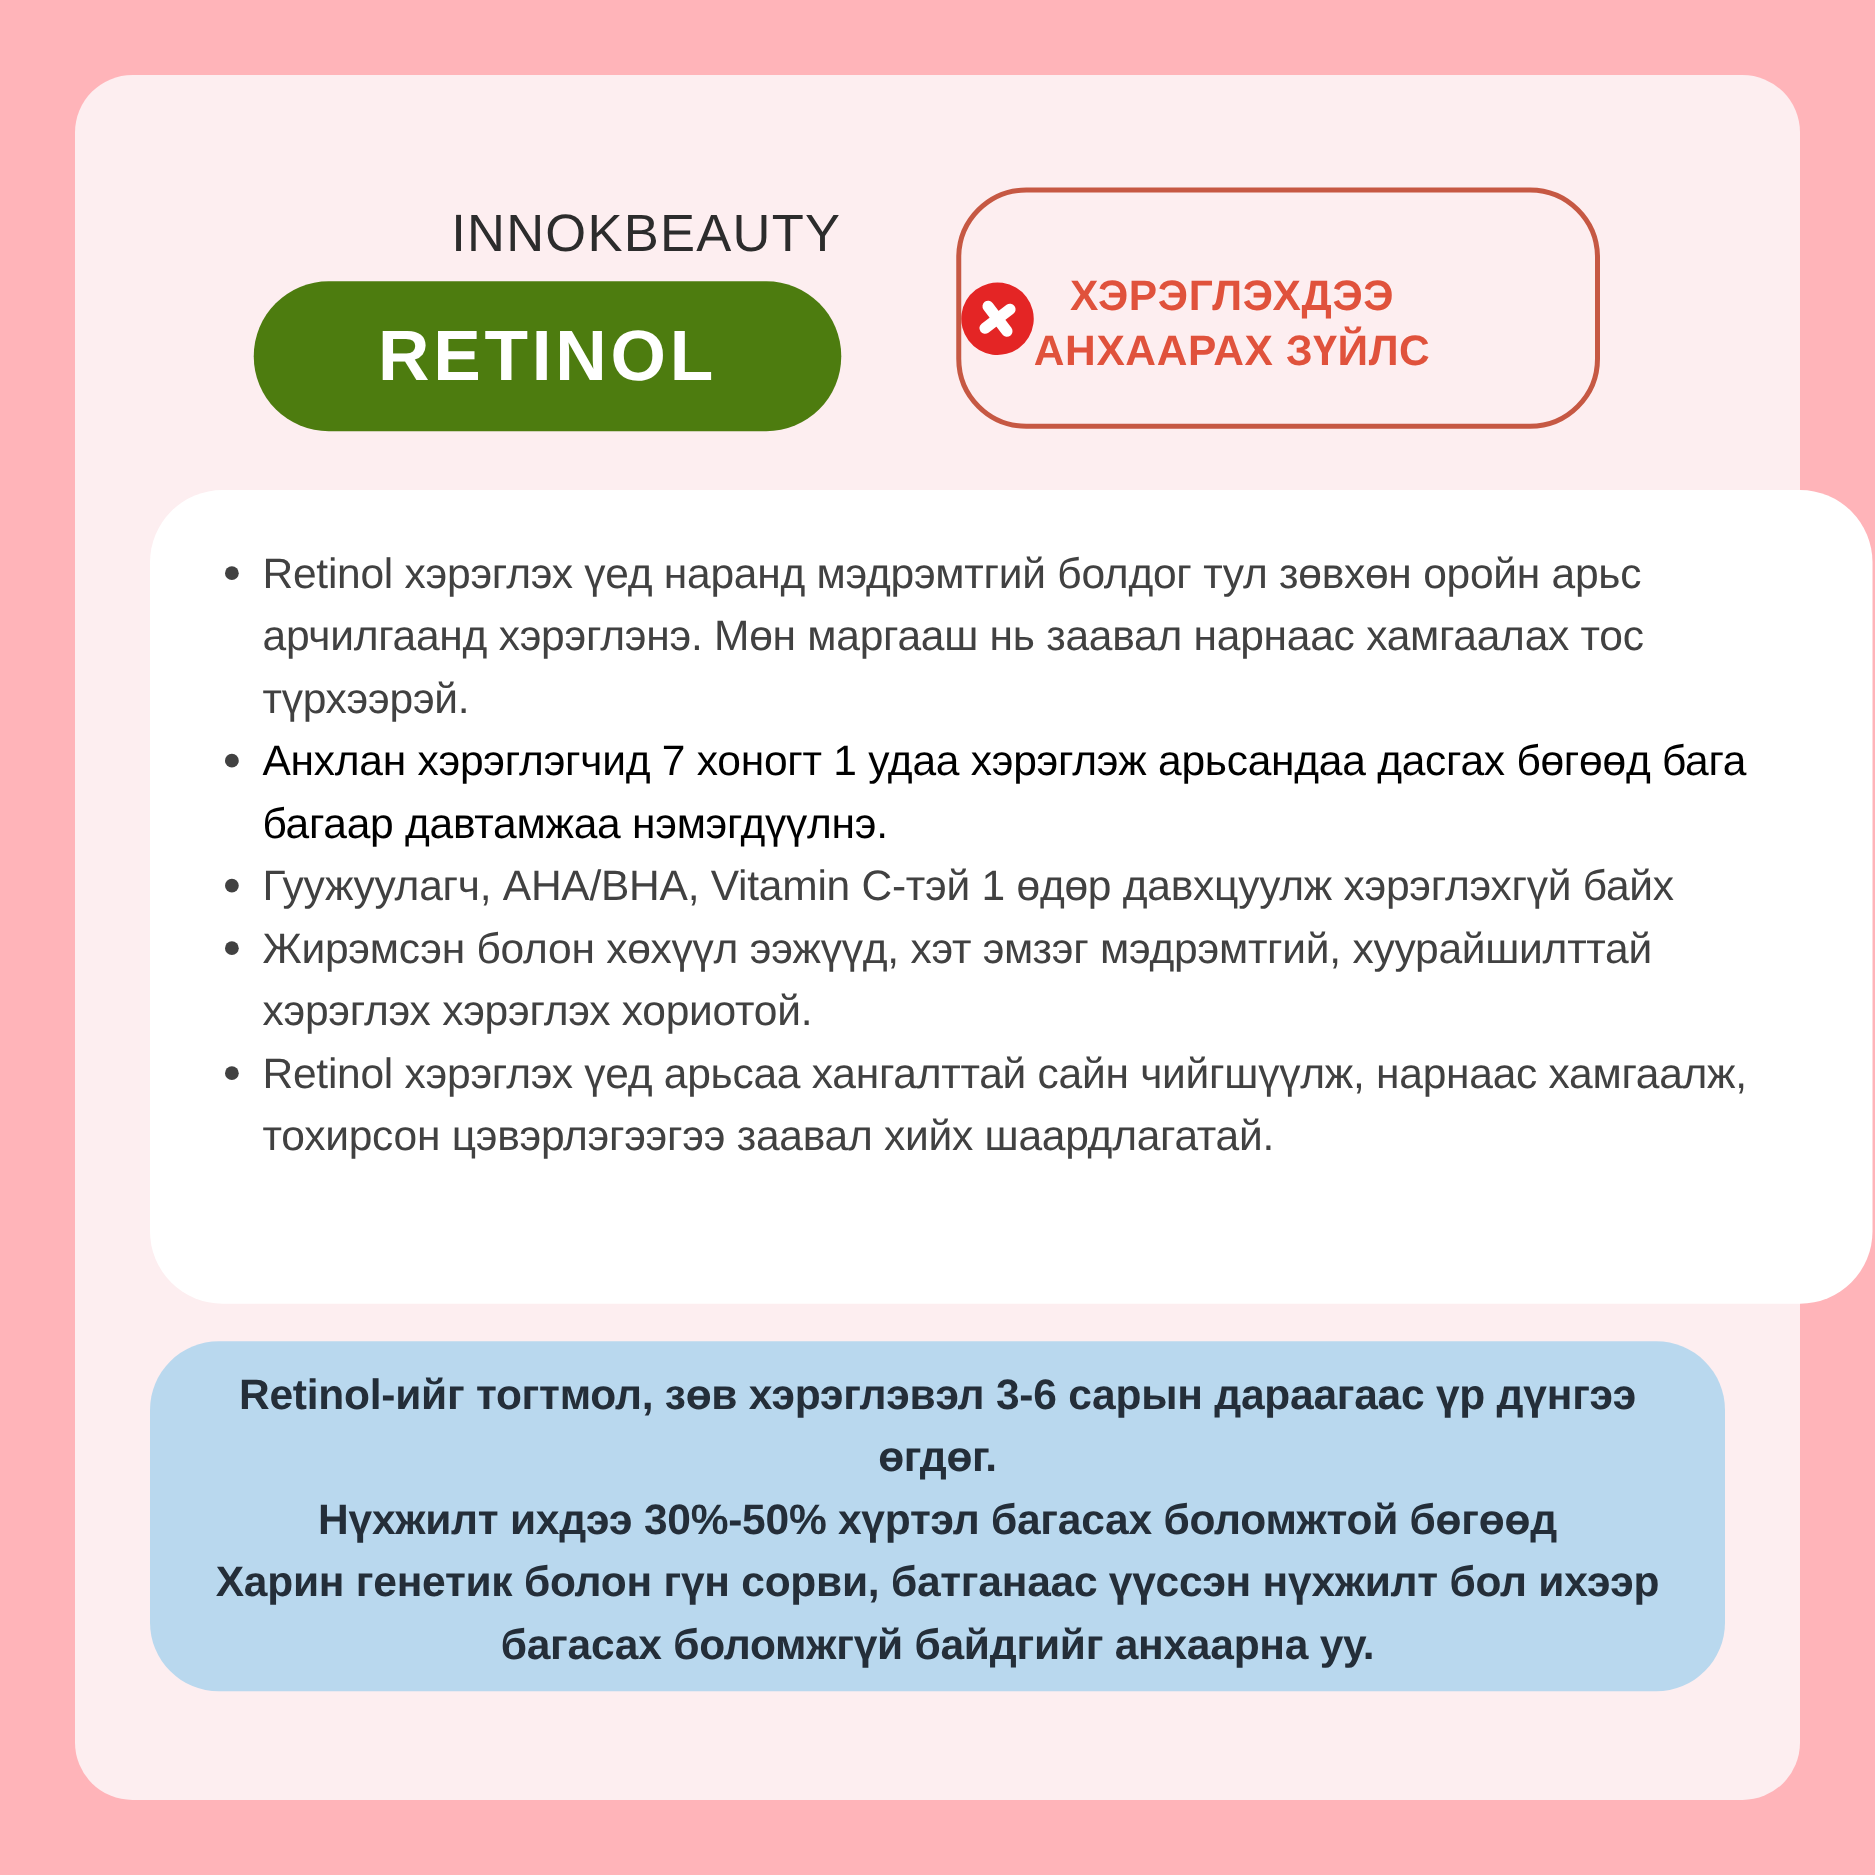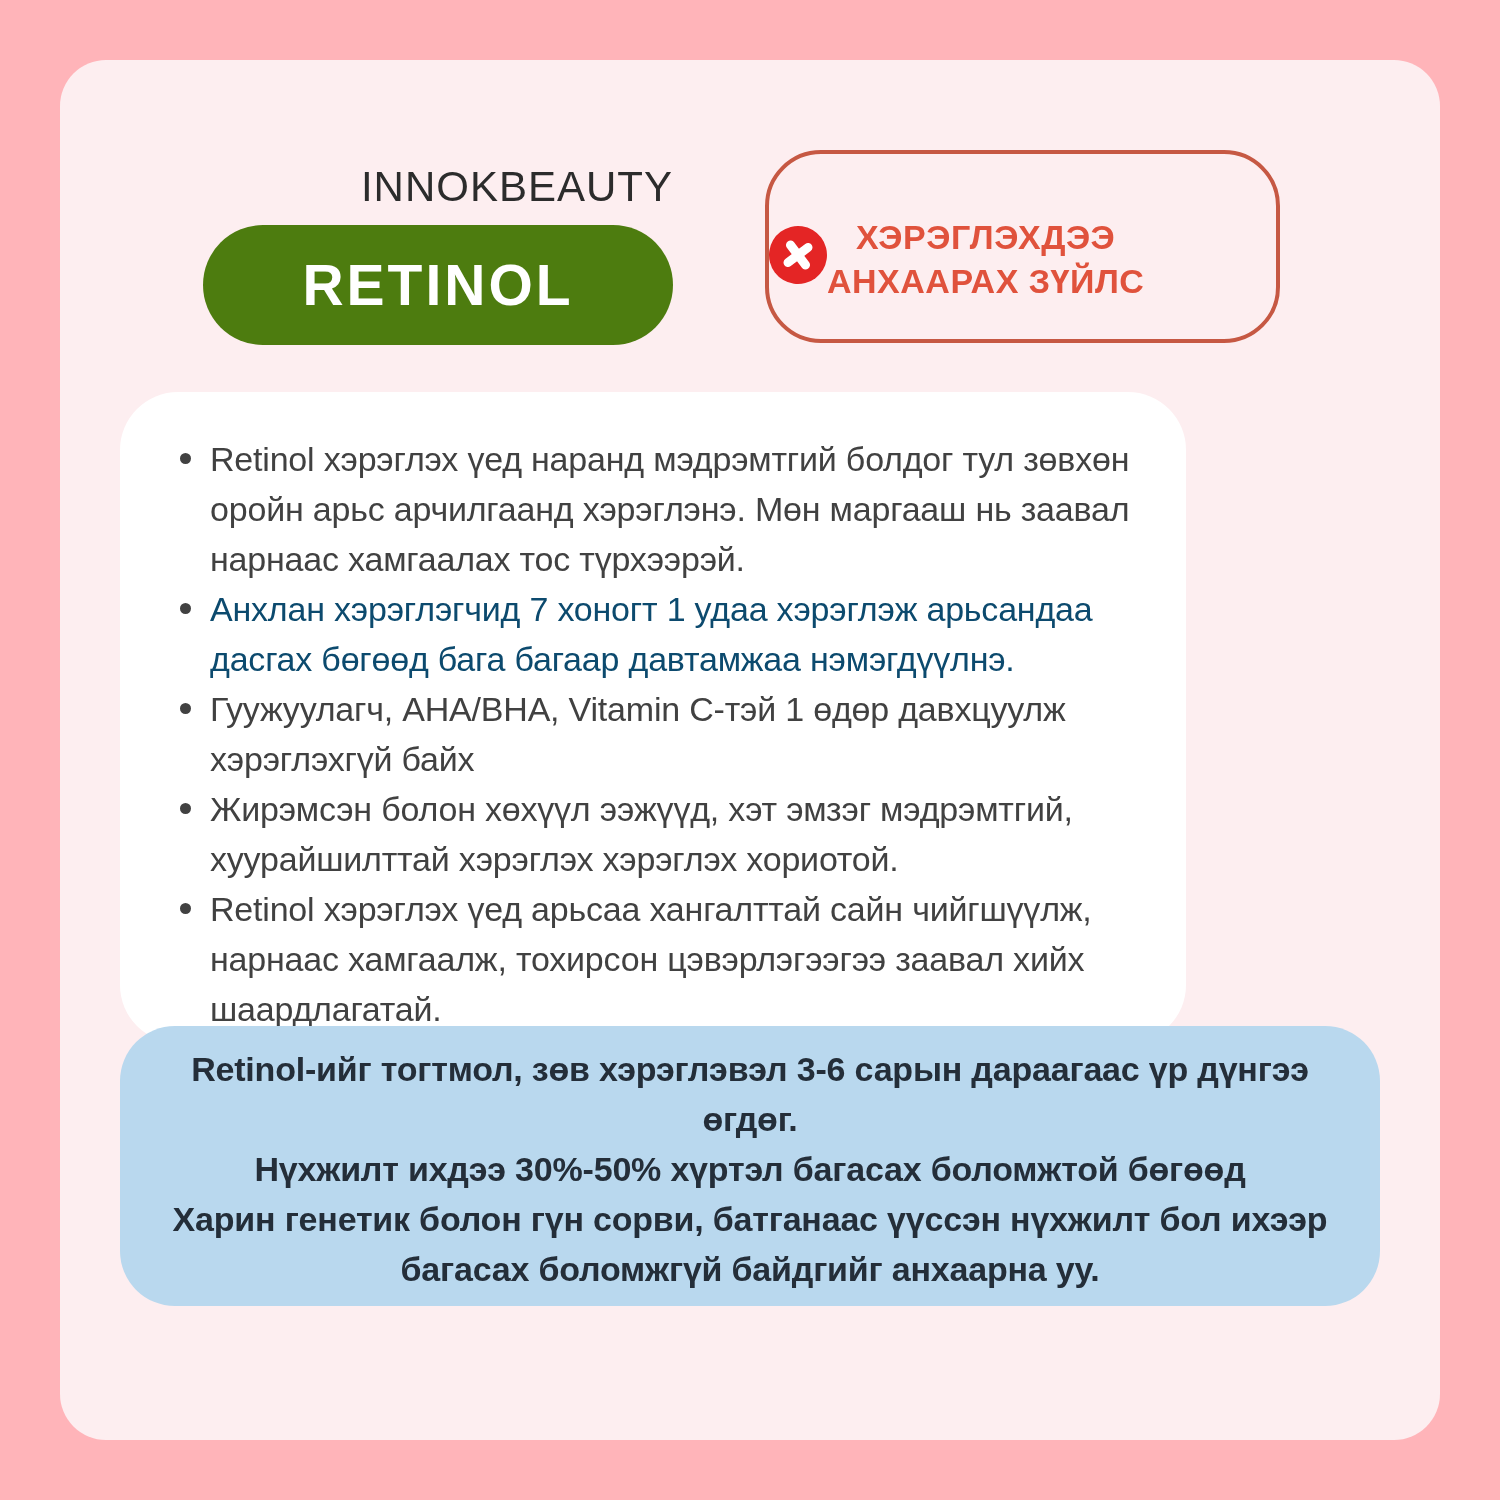--- a/index.html
+++ b/index.html
@@ -16,29 +16,29 @@
          box-sizing:border-box;border:4px solid #c65843;border-radius:56px;
          display:flex;flex-direction:row;align-items:center;padding-top:16px;}
   .x-icon{width:58px;height:58px;border-radius:50%;position:relative;flex:0 0 auto;
           transform:rotate(8deg);}
   .x-icon::before,.x-icon::after{content:"";position:absolute;left:50%;top:50%;
           width:34px;height:9px;background:#ffffff;border-radius:5px;}
   .x-icon::before{transform:translate(-50%,-50%) rotate(45deg);}
   .x-icon::after{transform:translate(-50%,-50%) rotate(-45deg);}
   .badge-text{margin-top:8px;text-align:center;font-size:34px;font-weight:700;
               line-height:44px;letter-spacing:0.5px;}
-  .white-card{position:absolute;left:120px;top:392px;width:1066px;height:651px;
+  .white-card{position:absolute;left:120px;top:392px;width:1378px;height:651px;
               box-sizing:border-box;background:#ffffff;border-radius:58px;
               padding:42px 34px 0 58px;}
   .warn-list{list-style:none;margin:0;padding:0;}
   .warn-list li{position:relative;padding-left:32px;font-size:34px;line-height:50px;
                 color:#414141;letter-spacing:-0.2px;}
   .warn-list li::before{content:"";position:absolute;left:2px;top:19px;width:11px;height:11px;
                 border-radius:50%;background:#414141;}
-  .blue-box{position:absolute;left:120px;top:1026px;width:1260px;height:280px;
+  .blue-box{position:absolute;left:120px;top:1073px;width:1260px;height:280px;
             box-sizing:border-box;border-radius:55px;padding:18px 40px;
             text-align:center;}
   .blue-box p{margin:0;font-size:34px;line-height:50px;font-weight:700;
               letter-spacing:-0.2px;}
 </style>
 </head>
 <body>
 
 <div class="stage" style="background: rgb(255, 180, 185);">
   <div class="inner-card" style="background: rgb(253, 238, 240);"></div>
@@ -53,21 +53,21 @@
     <div class="x-icon" style="background: rgb(228, 37, 37);"></div>
     <div class="badge-text" style="color: rgb(224, 82, 60);">
       <div>ХЭРЭГЛЭХДЭЭ</div>
       <div>АНХААРАХ ЗҮЙЛС</div>
     </div>
   </div>
 
   <div class="white-card">
     <ul class="warn-list">
       <li style="color: rgb(65, 65, 65);">Retinol хэрэглэх үед наранд мэдрэмтгий болдог тул зөвхөн оройн арьс арчилгаанд хэрэглэнэ. Мөн маргааш нь заавал нарнаас хамгаалах тос түрхээрэй.</li>
-      <li style="color: #0c4a6e;">Анхлан хэрэглэгчид 7 хоногт 1 удаа хэрэглэж арьсандаа дасгах бөгөөд бага багаар давтамжаа нэмэгдүүлнэ.</li>
+      <li style="color: #000000;">Анхлан хэрэглэгчид 7 хоногт 1 удаа хэрэглэж арьсандаа дасгах бөгөөд бага багаар давтамжаа нэмэгдүүлнэ.</li>
       <li style="color: rgb(65, 65, 65);">Гуужуулагч, AHA/BHA, Vitamin C-тэй 1 өдөр давхцуулж хэрэглэхгүй байх</li>
       <li style="color: rgb(65, 65, 65);">Жирэмсэн болон хөхүүл ээжүүд, хэт эмзэг мэдрэмтгий, хуурайшилттай хэрэглэх хэрэглэх хориотой.</li>
       <li style="color: rgb(65, 65, 65);">Retinol хэрэглэх үед арьсаа хангалттай сайн чийгшүүлж, нарнаас хамгаалж, тохирсон цэвэрлэгээгээ заавал хийх шаардлагатай.</li>
     </ul>
   </div>
 
   <div class="blue-box" style="background: rgb(185, 216, 238); color: rgb(36, 46, 57);">
     <p>Retinol-ийг тогтмол, зөв хэрэглэвэл 3-6 сарын дараагаас үр дүнгээ өгдөг.</p>
     <p>Нүхжилт ихдээ 30%-50% хүртэл багасах боломжтой бөгөөд</p>
     <p>Харин генетик болон гүн сорви, батганаас үүссэн нүхжилт бол ихээр багасах боломжгүй байдгийг анхаарна уу.</p>

